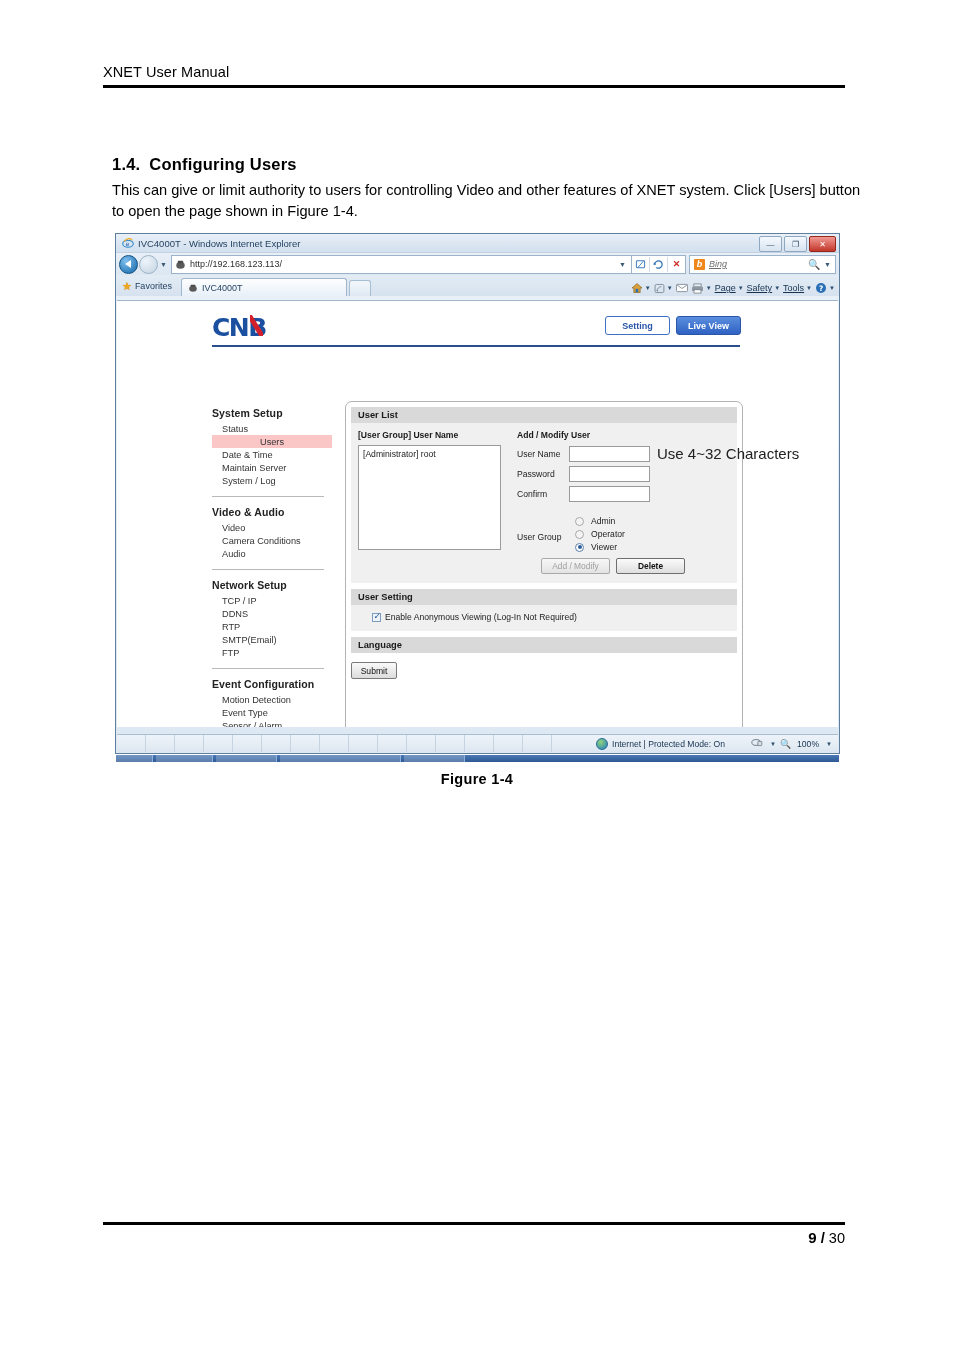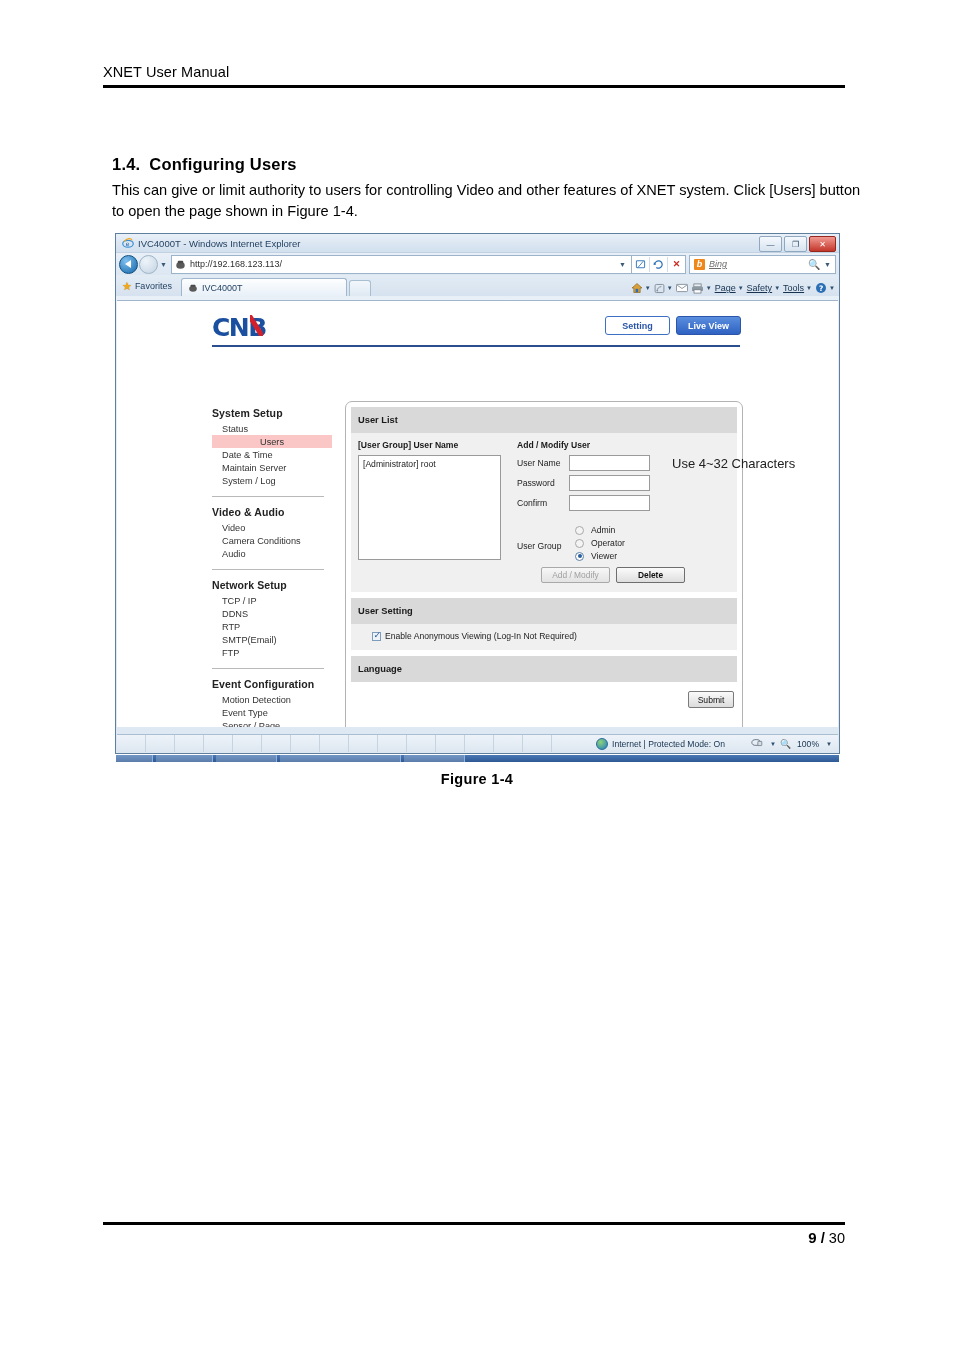--- a/index.html
+++ b/index.html
@@ -113,54 +113,54 @@
   .wp-body{position:relative;}
   .sidebar{position:absolute;left:95px;top:58px;width:120px;}
   .sb-group{font-size:10.5px;font-weight:bold;color:#222;margin-bottom:3px;letter-spacing:.1px;}
   .sb-item{font-size:9.2px;color:#333;padding:1.5px 0 1.5px 10px;}
   .sb-item.active{background:#fbc6c6;padding-left:48px;}
   .sb-div{height:1px;background:#b9b9b9;margin:9px 0 9px 0;width:112px;}
   .sb-block{margin-bottom:0;}
 
   .panel{position:absolute;left:228px;top:52px;width:398px;height:333px;
     border:1px solid #b3b3b3;border-radius:7px;background:#fff;box-sizing:border-box;padding:5px;}
-  .sec-bar{background:#d9d9d9;height:26px;display:flex;align-items:center;padding-left:7px;
+  .sec-bar{background:#d9d9d9;height:16px;display:flex;align-items:center;padding-left:7px;
     font-size:9.3px;font-weight:bold;color:#1a1a1a;}
   .sec-panel{background:#f0f0f0;padding:7px 7px 9px 7px;}
 
   .ul-cols{display:flex;}
   .ul-left{width:148px;}
   .ul-label{font-size:8.6px;font-weight:bold;color:#1a1a1a;margin-bottom:5px;}
   .ul-box{width:143px;height:105px;background:#fff;border:1px solid #9a9a9a;padding:3px 4px;box-sizing:border-box;}
   .ul-entry{font-size:8.6px;color:#222;}
   .ul-right{margin-left:16px;flex:1;}
   .frm-row{display:flex;align-items:center;margin-bottom:4px;}
   .frm-lab{width:52px;font-size:8.6px;color:#222;}
   .frm-inp{width:75px;height:12px;background:#fff;border:1px solid #9a9a9a;}
-  .frm-hint{font-size:13px;color:#222;margin-left:22px;white-space:nowrap;}
+  .frm-hint{font-size:15px;color:#222;margin-left:7px;white-space:nowrap;}
   .grp-row{display:flex;margin-top:14px;}
   .grp-lab{width:52px;font-size:8.6px;color:#222;padding-top:16px;}
   .radios{display:flex;flex-direction:column;gap:3px;padding-left:6px;}
   .radio-line{display:flex;align-items:center;font-size:8.6px;color:#222;}
   .radio{width:9px;height:9px;border-radius:50%;border:1px solid #a8a8a8;background:#f4f4f4;margin-right:7px;
     box-sizing:border-box;position:relative;}
   .radio.on{border-color:#5b7fa8;background:#fff;}
   .radio.on:after{content:"";position:absolute;left:1.5px;top:1.5px;width:4px;height:4px;border-radius:50%;background:#2a5f9e;}
   .btn-row{display:flex;gap:6px;margin-top:6px;margin-left:24px;}
   .btn-gray{width:67px;height:14px;border:1px solid #a9a9a9;border-radius:2px;
     background:linear-gradient(180deg,#f7f7f7,#e3e3e3);display:flex;align-items:center;justify-content:center;
     font-size:8.4px;color:#a0a0a0;}
   .btn-gray.enabled{color:#111;border-color:#6e6e6e;background:linear-gradient(180deg,#fbfbfb,#dedede);font-weight:bold;}
 
   .chk-line{display:flex;align-items:center;font-size:8.6px;color:#222;padding-left:14px;}
   .chk{width:9px;height:9px;border:1px solid #7e9cbb;background:#eef3f8;margin-right:4px;
     box-sizing:border-box;position:relative;}
   .chk.on:after{content:"✓";position:absolute;left:0.5px;top:-2.5px;font-size:9px;color:#2a5f9e;}
   .lang-line{display:flex;align-items:center;gap:4px;padding-left:14px;font-size:8.6px;color:#222;}
-  .submit-wrap{display:flex;justify-content:flex-end;padding:9px 3px 0 0;}
+  .submit-wrap{display:flex;padding:9px 3px 0 0;}
   .btn-submit{width:44px;height:15px;border:1px solid #7a7a7a;border-radius:2px;
     background:linear-gradient(180deg,#fafafa,#dcdcdc);display:flex;align-items:center;justify-content:center;
     font-size:8.6px;color:#111;}
 
   .statusbar{position:absolute;left:1px;bottom:1px;width:721px;height:17px;
     background:linear-gradient(180deg,#eef3f9,#dde7f1);border-top:1px solid #a9bed1;
     display:flex;align-items:center;font-size:8.6px;color:#16324f;}
   .sb-cells{display:flex;height:100%;}
   .sb-cell{width:28px;border-right:1px solid #c6d4e2;}
   .sb-zone{display:flex;align-items:center;margin-left:44px;}
@@ -347,21 +347,21 @@
               <div class="sb-item">RTP</div>
               <div class="sb-item">SMTP(Email)</div>
               <div class="sb-item">FTP</div>
             </div>
             <div class="sb-div"></div>
 
             <div class="sb-block">
               <div class="sb-group">Event Configuration</div>
               <div class="sb-item">Motion Detection</div>
               <div class="sb-item">Event Type</div>
-              <div class="sb-item">Sensor / Page</div>
+              <div class="sb-item">Sensor / Alarm</div>
             </div>
           </div>
 
           <div class="panel">
 
             <div class="sec-bar">User List</div>
             <div class="sec-panel">
               <div class="ul-cols">
                 <div class="ul-left">
                   <div class="ul-label">[User Group] User Name</div>

